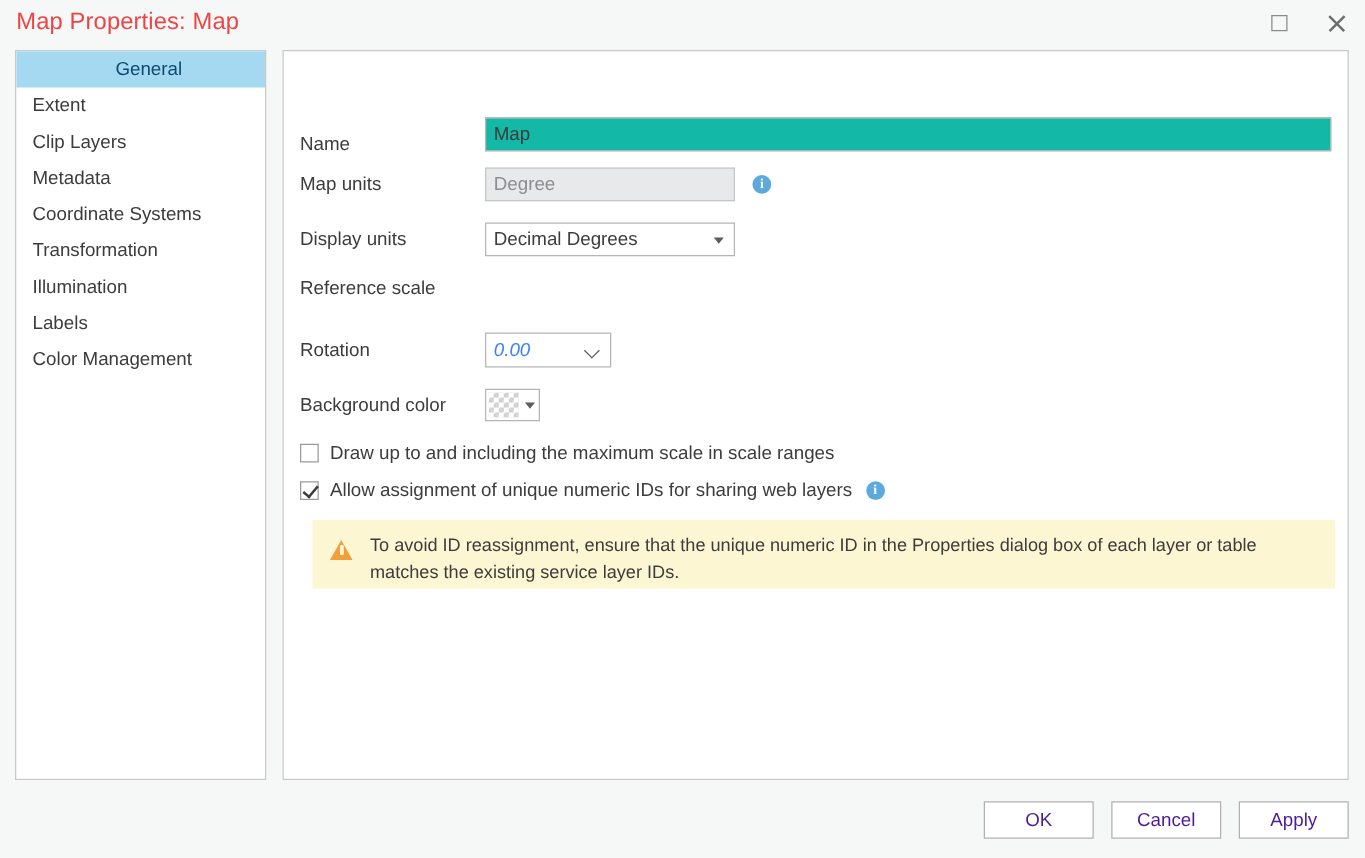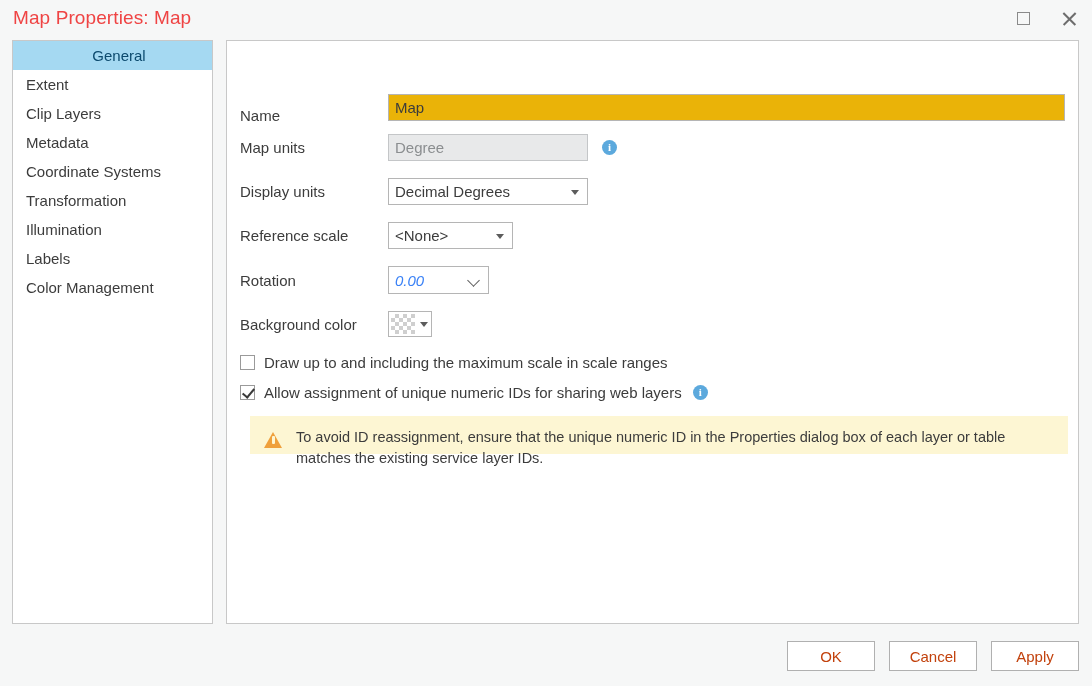--- a/index.html
+++ b/index.html
@@ -108,21 +108,21 @@
   .flabel {
     font-size: 15px;
     color: #3c3c3c;
     white-space: nowrap;
   }
 
   
   .txtinput {
     height: 27px;
     border: 1px solid #b5b5b5;
-    background: #eab308;
+    background: #14b8a6;
     font-family: "Liberation Sans", sans-serif;
     font-size: 15px;
     color: #3c3c3c;
     padding: 0 6px;
     outline: none;
   }
   .txtinput.disabled {
     background: #e8e9ea;
     border: 1px solid #c4c6c8;
     color: #8b8e90;
@@ -243,21 +243,21 @@
     margin-left: 9px;
     font-size: 15px;
     color: #3c3c3c;
     white-space: nowrap;
   }
 
   
   .warnbox {
     position: absolute;
     left: 23px; top: 375px;
-    width: 818px; height: 38px;
+    width: 818px; height: 55px;
     background: #fdf6d3;
     display: flex;
     align-items: flex-start;
     padding: 11px 14px 0 14px;
   }
   .warn-tri {
     flex: 0 0 auto;
     width: 0; height: 0;
     border-left: 9px solid transparent;
     border-right: 9px solid transparent;
@@ -292,21 +292,21 @@
     justify-content: flex-end;
     padding-right: 13px;
     gap: 14px;
   }
   .btn {
     width: 88px; height: 30px;
     background: #ffffff;
     border: 1px solid #b0b0b0;
     font-family: "Liberation Sans", sans-serif;
     font-size: 15px;
-    color: #c2410c;
+    color: #4c1d95;
     cursor: default;
     display: flex; align-items: center; justify-content: center;
   }
 </style>
 </head>
 <body>
 
 <div class="dialog">
 
   <div class="titlebar">
@@ -369,24 +369,20 @@
       <div class="row" style="left:13px; top:137px;">
         <div class="flabel" style="width:148px;">Display units</div>
         <div class="combo" style="width:200px;">
           <span>Decimal Degrees</span>
           <span class="caret-solid"></span>
         </div>
       </div>
 
       <div class="row" style="left:13px; top:181px;">
         <div class="flabel" style="width:148px;">Reference scale</div>
-        <div class="combo" style="width:125px;">
-          <span>&lt;None&gt;</span>
-          <span class="caret-solid"></span>
-        </div>
       </div>
 
       <div class="row" style="left:13px; top:225px;">
         <div class="flabel" style="width:148px;">Rotation</div>
         <div class="combo-thin" style="width:101px;">
           <span>0.00</span>
           <span class="chev"></span>
         </div>
       </div>
 

